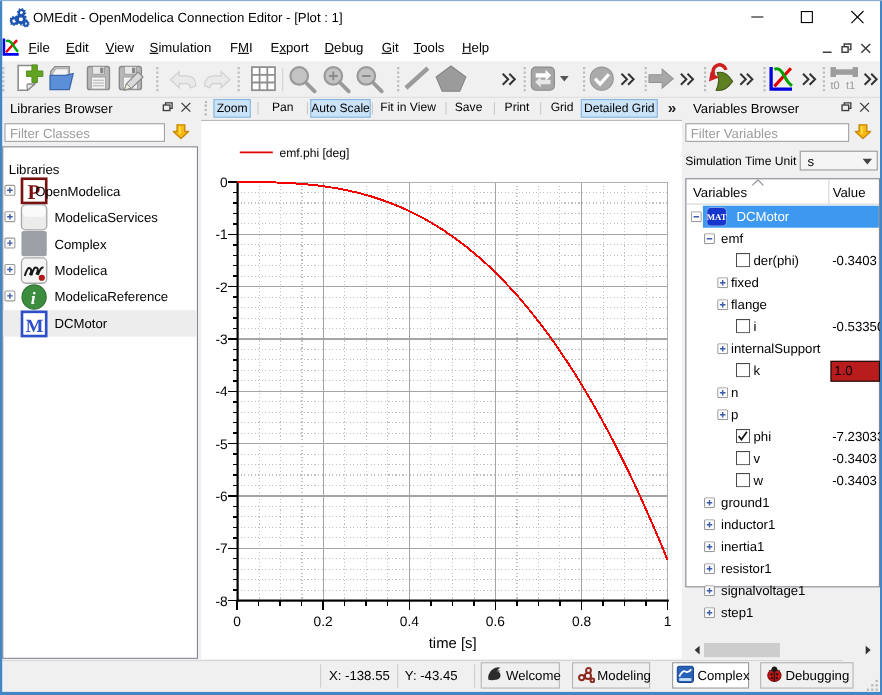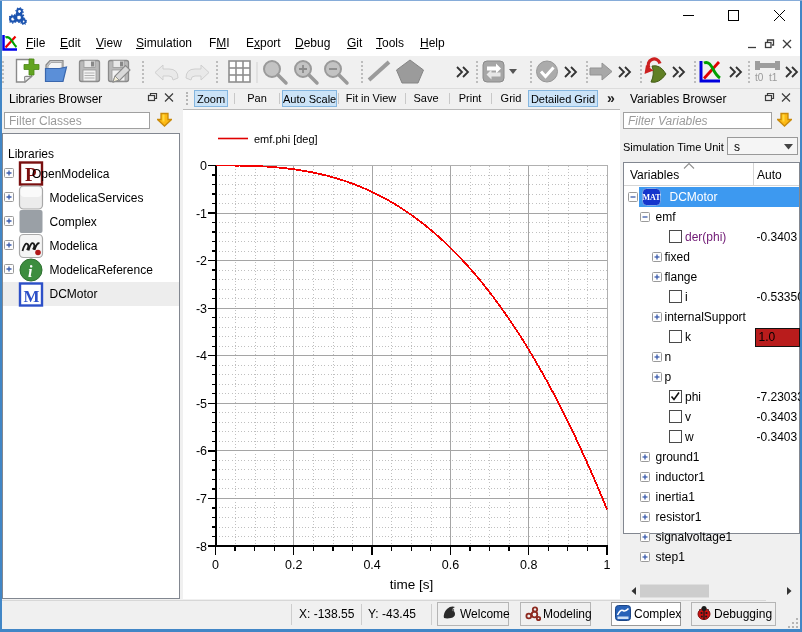--- a/index.html
+++ b/index.html
@@ -42,20 +42,21 @@
         <circle cx="10.5" cy="4.5" r="2.4" stroke-width="2"></circle>
         <circle cx="10.5" cy="4.5" r="3.6" stroke-width="1.4" stroke-dasharray="1.2,1.6"></circle>
         <circle cx="10" cy="10.5" r="3.2" stroke-width="2.6"></circle>
         <circle cx="10" cy="10.5" r="4.8" stroke-width="1.6" stroke-dasharray="1.5,1.8"></circle>
         <circle cx="3.8" cy="12" r="2.7" stroke-width="2.2"></circle>
         <circle cx="3.8" cy="12" r="4" stroke-width="1.4" stroke-dasharray="1.2,1.6"></circle>
         <circle cx="14.5" cy="14.5" r="1.9" stroke-width="1.8"></circle>
         <circle cx="14.5" cy="14.5" r="3" stroke-width="1.2" stroke-dasharray="1,1.4"></circle>
       </g>
     </svg>
+    <div id="titletext">OMEdit - OpenModelica Connection Editor - [Plot : 1]</div>
     <svg class="abs" style="left:676px;top:0" width="122" height="29" viewBox="0 0 122 29">
       <g stroke="#000" stroke-width="1" fill="none">
         <line x1="5" y1="14.5" x2="16" y2="14.5"></line>
         <rect x="50.5" y="9.5" width="10" height="10"></rect>
         <line x1="96" y1="9" x2="107" y2="20"></line>
         <line x1="107" y1="9" x2="96" y2="20"></line>
       </g>
     </svg>
   </div>
   <div id="menubar">
@@ -451,38 +452,38 @@
   </div>
   <div id="rightdock">
     <div class="docktitle" style="left:630px;top:92px">Variables Browser</div>
     <svg class="abs" style="left:761px;top:92px" width="32" height="12" viewBox="0 0 32 12">
       <g fill="none" stroke="#3c3c3c" stroke-width="1.2">
         <rect x="4.5" y="3.5" width="6" height="5"></rect>
           <path d="M6.5 3.5 v-2 h6 v5 h-2"></path>
         <path d="M21 1.5 l8 8 m0 -8 l-8 8"></path>
       </g>
     </svg>
-    <input class="filter abs" style="left: 623px; top: 112px; width: 149px; font-style: italic;" value="Filter Variables" readonly="">
+    <input class="filter abs" style="left: 623px; top: 112px; width: 149px;" value="Filter Variables" readonly="">
     <svg class="abs" style="left:777px;top:112px" width="15" height="15" viewBox="0 0 15 15">
       <path d="M4 1.5 h7 v6 h3.5 l-7 6.5 l-7-6.5 h3.5 z" fill="#fdb913" stroke="#c98a0a" stroke-width="1.3"></path>
       <path d="M5.5 2.5 h2 v7 h-2 z" fill="#ffe14d" opacity="0.8"></path>
     </svg>
     <div class="abs" style="left:623px;top:140px;font-size:11px">Simulation Time Unit</div>
     <div class="abs" style="left:727px;top:137px;width:71px;height:18px;background:#f5f5f5;border:1px solid #999">
       <span style="position:absolute;left:6px;top:2px">s</span>
       <svg style="position:absolute;right:4px;top:6px" width="9" height="6" viewBox="0 0 9 6">
           <path d="M0 0 h9 l-4.5 5.5 z" fill="#444"></path>
         </svg>
     </div>
     <div class="treebox" style="left:623px;top:162px;width:177px;height:372px">
 
       <div class="abs" style="left:0;top:0;width:175px;height:23px;border-bottom:1px solid #d5d5d5"></div>
       <div class="abs" style="left:129px;top:0;width:1px;height:23px;background:#d5d5d5"></div>
       <div class="abs" style="left:6px;top:5px">Variables</div>
-      <div class="abs" style="left:133px;top:5px">Auto</div>
+      <div class="abs" style="left:133px;top:5px">Value</div>
       <svg class="abs" style="left:59px;top:0px" width="12" height="6" viewBox="0 0 12 6">
           <path d="M1 5.5 L6 0.5 L11 5.5" fill="none" stroke="#909090" stroke-width="1.1"></path>
         </svg>
       <div id="vrows">
       <div class="abs" style="left:15px;top:24px;width:160px;height:20px;background:#3d99f0"></div>
       <svg class="abs" style="left:3.5px;top:29px" width="10" height="10" viewBox="0 0 10 10">
             <rect x="0.5" y="0.5" width="9" height="9" rx="1" fill="#fdfdfd" stroke="#9a9a9a"></rect>
             <g stroke="#3b5bac" stroke-width="1.3">
               <line x1="2.5" y1="5" x2="7.5" y2="5"></line>
             </g>
@@ -495,21 +496,21 @@
       <svg class="abs" style="left:16px;top:49px" width="10" height="10" viewBox="0 0 10 10">
             <rect x="0.5" y="0.5" width="9" height="9" rx="1" fill="#fdfdfd" stroke="#9a9a9a"></rect>
             <g stroke="#3b5bac" stroke-width="1.3">
               <line x1="2.5" y1="5" x2="7.5" y2="5"></line>
             </g>
           </svg>
       <div class="abs" style="left:31.5px;top:47px;color:#000">emf</div>
       <svg class="abs" style="left:44.5px;top:67px" width="13" height="13" viewBox="0 0 13 13">
             <rect x="0.5" y="0.5" width="12" height="12" fill="#fff" stroke="#4a4a4a"></rect>
           </svg>
-      <div class="abs" style="left:61px;top:67px;color:#701a75">der(phi)</div>
+      <div class="abs" style="left:61px;top:67px;color:#000000">der(phi)</div>
       <div class="abs" style="left:132.5px;top:67px;white-space:nowrap">-0.3403</div>
       <svg class="abs" style="left:27.5px;top:89px" width="10" height="10" viewBox="0 0 10 10">
             <rect x="0.5" y="0.5" width="9" height="9" rx="1" fill="#fdfdfd" stroke="#9a9a9a"></rect>
             <g stroke="#3b5bac" stroke-width="1.3">
               <line x1="2.5" y1="5" x2="7.5" y2="5"></line>
               <line x1="5" y1="2.5" x2="5" y2="7.5"></line>
             </g>
           </svg>
       <div class="abs" style="left:40.5px;top:87px;color:#000">fixed</div>
       <svg class="abs" style="left:27.5px;top:109px" width="10" height="10" viewBox="0 0 10 10">

